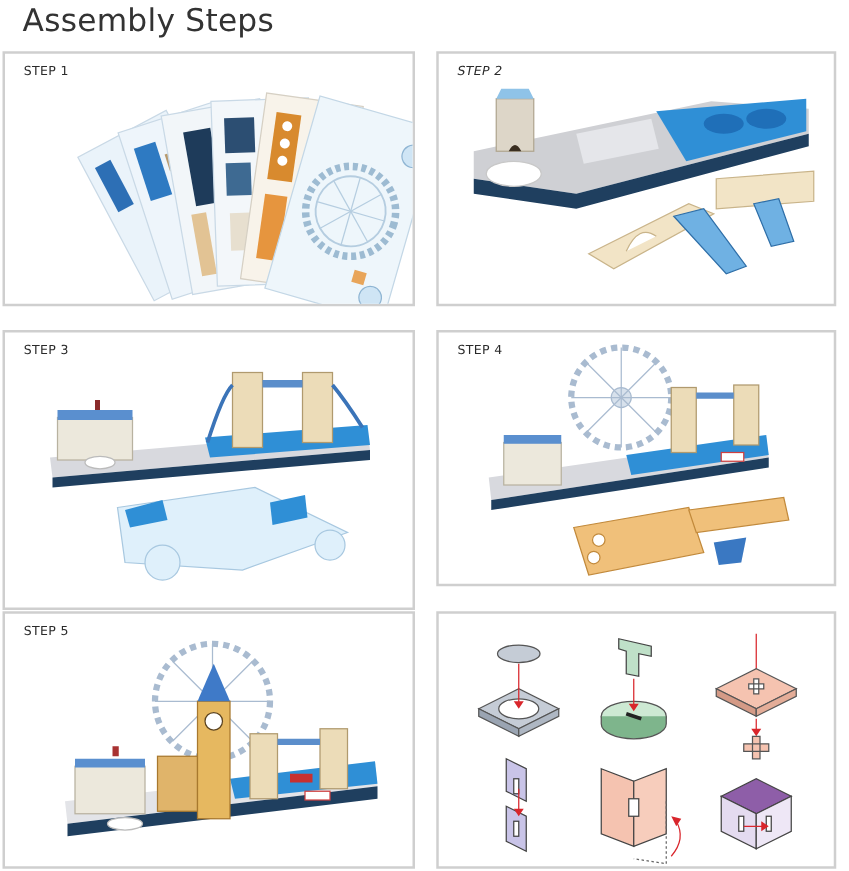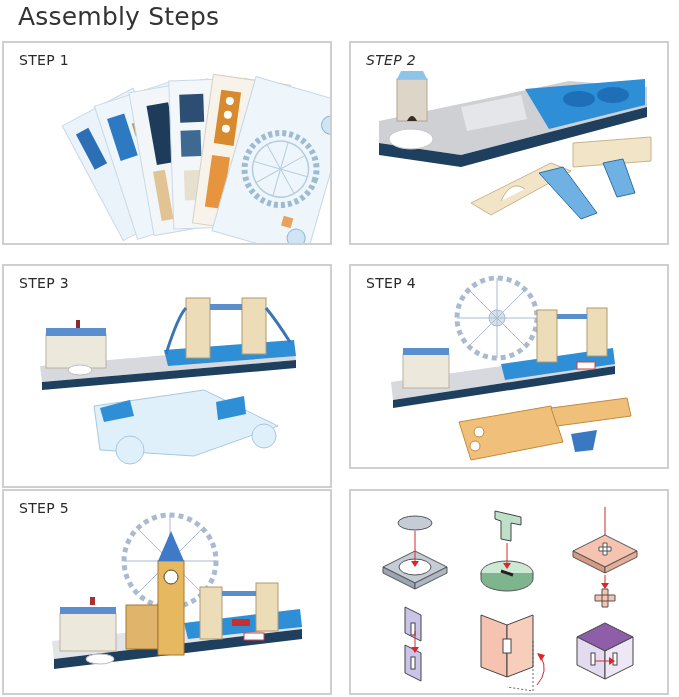--- a/index.html
+++ b/index.html
@@ -1,19 +1,19 @@
 <!DOCTYPE html>
 <html><head>
 <meta charset="utf-8">
 <style>
   html,body{margin:0;padding:0;background:#ffffff;}
   body{width:679px;height:697px;position:relative;overflow:hidden;font-family:"DejaVu Sans","Liberation Sans",sans-serif;}
   .title{position:absolute;left:2px;top:0px;font-size:25px;color:#333333;font-weight:normal;letter-spacing:0.2px;line-height:34px;margin-left:16px;}
   .panel{position:absolute;border:2px solid #cfcfcf;background:#ffffff;box-sizing:border-box;}
-  .step-label{position:absolute;left:15px;top:9px;font-size:14px;color:#2a2a2a;letter-spacing:0.3px;}
+  .step-label{position:absolute;left:15px;top:9px;font-size:10px;color:#2a2a2a;letter-spacing:0.3px;}
   .panel svg{position:absolute;left:0;top:0;}
 </style>
 </head>
 <body>
 
 <div class="title">Assembly Steps</div>
 
 <div class="panel" style="left:2px;top:41px;width:330px;height:204px;">
   <div class="step-label">STEP 1</div>
   <svg width="326" height="200" viewBox="0 0 326 200">

